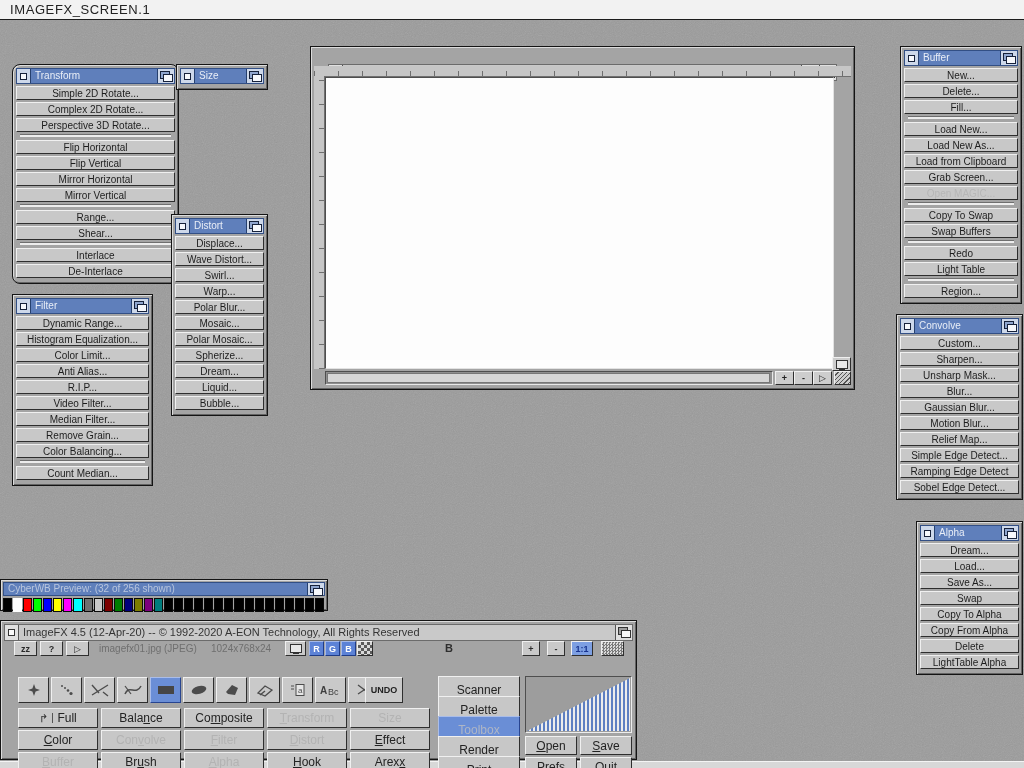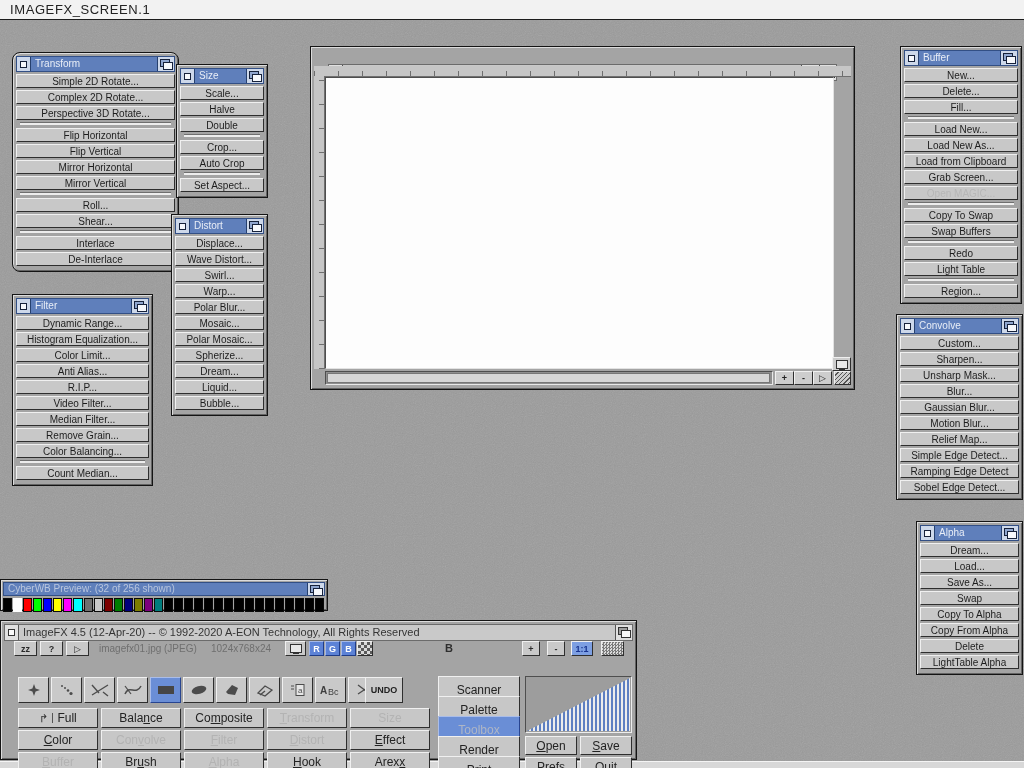--- a/index.html
+++ b/index.html
@@ -55,21 +55,21 @@
     border:1px solid;border-color:#f0f0f0 #2e2e2e #2e2e2e #f0f0f0;
     display:flex;align-items:center;justify-content:center;
     font-size:10px;color:#1d1d1d;white-space:nowrap;overflow:hidden;
   }
   .pitem.ghosted{color:#b7b7b7;pointer-events:none;}
   .pitem.sep{
     height:2px;background:#ededed;border:none;border-top:1px solid #6f6f6f;
     margin:1px 4px 3px 4px;pointer-events:none;
   }
   
-  .p-transform{left:12px;top:52px;width:167px;border-radius:8px;}
+  .p-transform{left:12px;top:64px;width:167px;border-radius:8px;}
   .p-size{left:176px;top:64px;width:92px;}
   .p-distort{left:171px;top:214px;width:97px;}
   .p-filter{left:12px;top:294px;width:141px;}
   .p-buffer{left:900px;top:46px;width:122px;}
   .p-convolve{left:896px;top:314px;width:127px;}
   .p-alpha{left:916px;top:521px;width:107px;}
   
   .w-main{left:310px;top:46px;width:545px;height:344px;padding:17px;}
   .w-main .body{position:absolute;left:3px;right:3px;top:19px;bottom:3px;}
   .ruler-top{
@@ -214,21 +214,21 @@
         <span>Flip Vertical</span>
       </div>
       <div class="pitem">
         <span>Mirror Horizontal</span>
       </div>
       <div class="pitem">
         <span>Mirror Vertical</span>
       </div>
       <div class="pitem sep"></div>
       <div class="pitem">
-        <span>Roll...</span>
+        <span>Range...</span>
       </div>
       <div class="pitem">
         <span>Shear...</span>
       </div>
       <div class="pitem sep"></div>
       <div class="pitem">
         <span>Interlace</span>
       </div>
       <div class="pitem">
         <span>De-Interlace</span>
@@ -240,43 +240,20 @@
   <div class="ptitle">
     <span class="gclose">
         <span class="gclose-in"></span>
       </span>
     <span class="ptext">Size</span>
     <span class="gdepth">
         <span class="gd-back"></span>
         <span class="gd-front"></span>
       </span>
   </div>
-  <div>
-
-  <div class="pitem">
-        <span>Scale...</span>
-      </div>
-      <div class="pitem">
-        <span>Halve</span>
-      </div>
-      <div class="pitem">
-        <span>Double</span>
-      </div>
-      <div class="pitem sep"></div>
-      <div class="pitem">
-        <span>Crop...</span>
-      </div>
-      <div class="pitem">
-        <span>Auto Crop</span>
-      </div>
-      <div class="pitem sep"></div>
-      <div class="pitem">
-        <span>Set Aspect...</span>
-      </div>
-    </div>
 </div>
 
 <div class="window panel p-distort">
   <div class="ptitle">
     <span class="gclose">
         <span class="gclose-in"></span>
       </span>
     <span class="ptext">Distort</span>
     <span class="gdepth">
         <span class="gd-back"></span>

